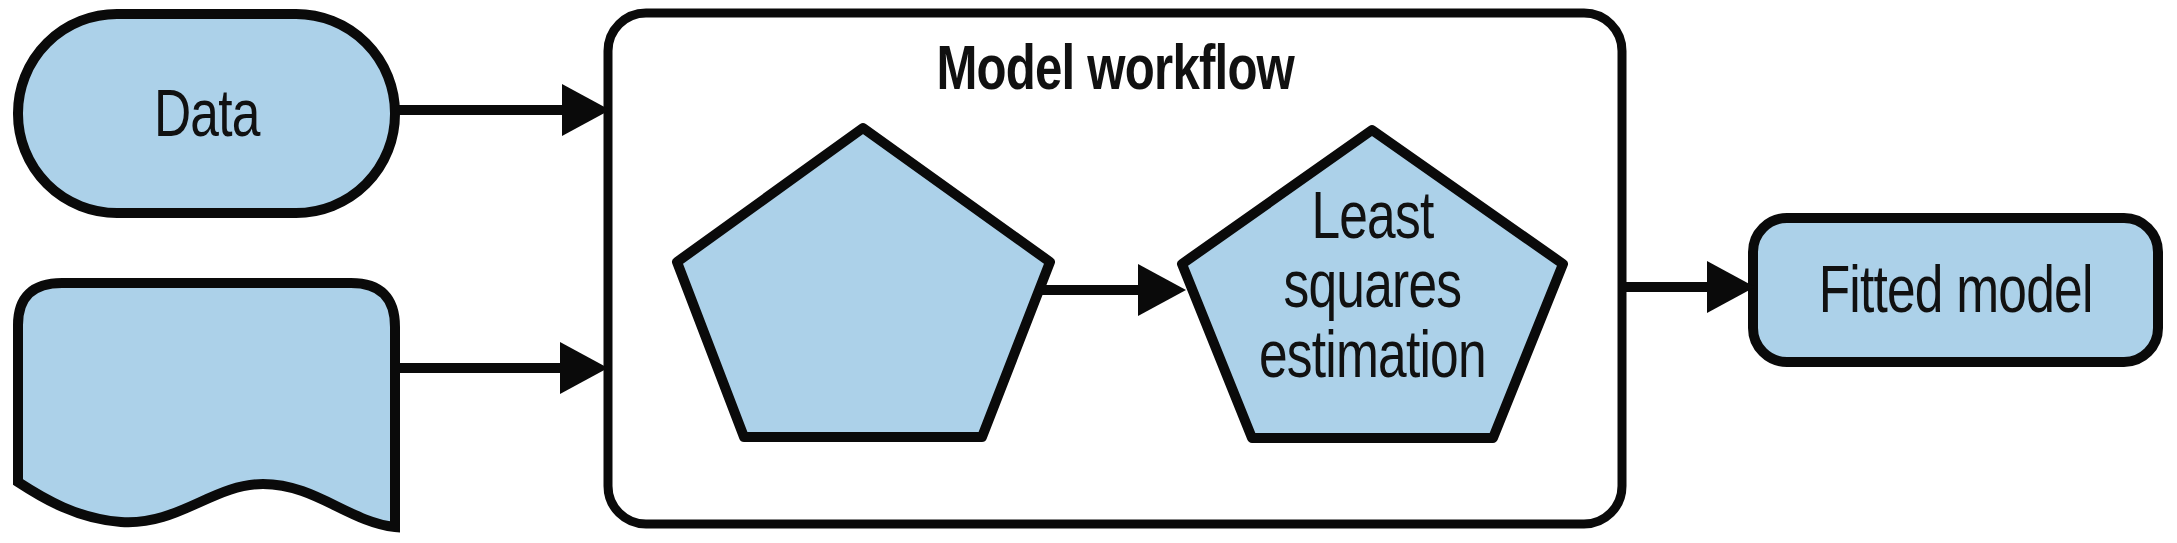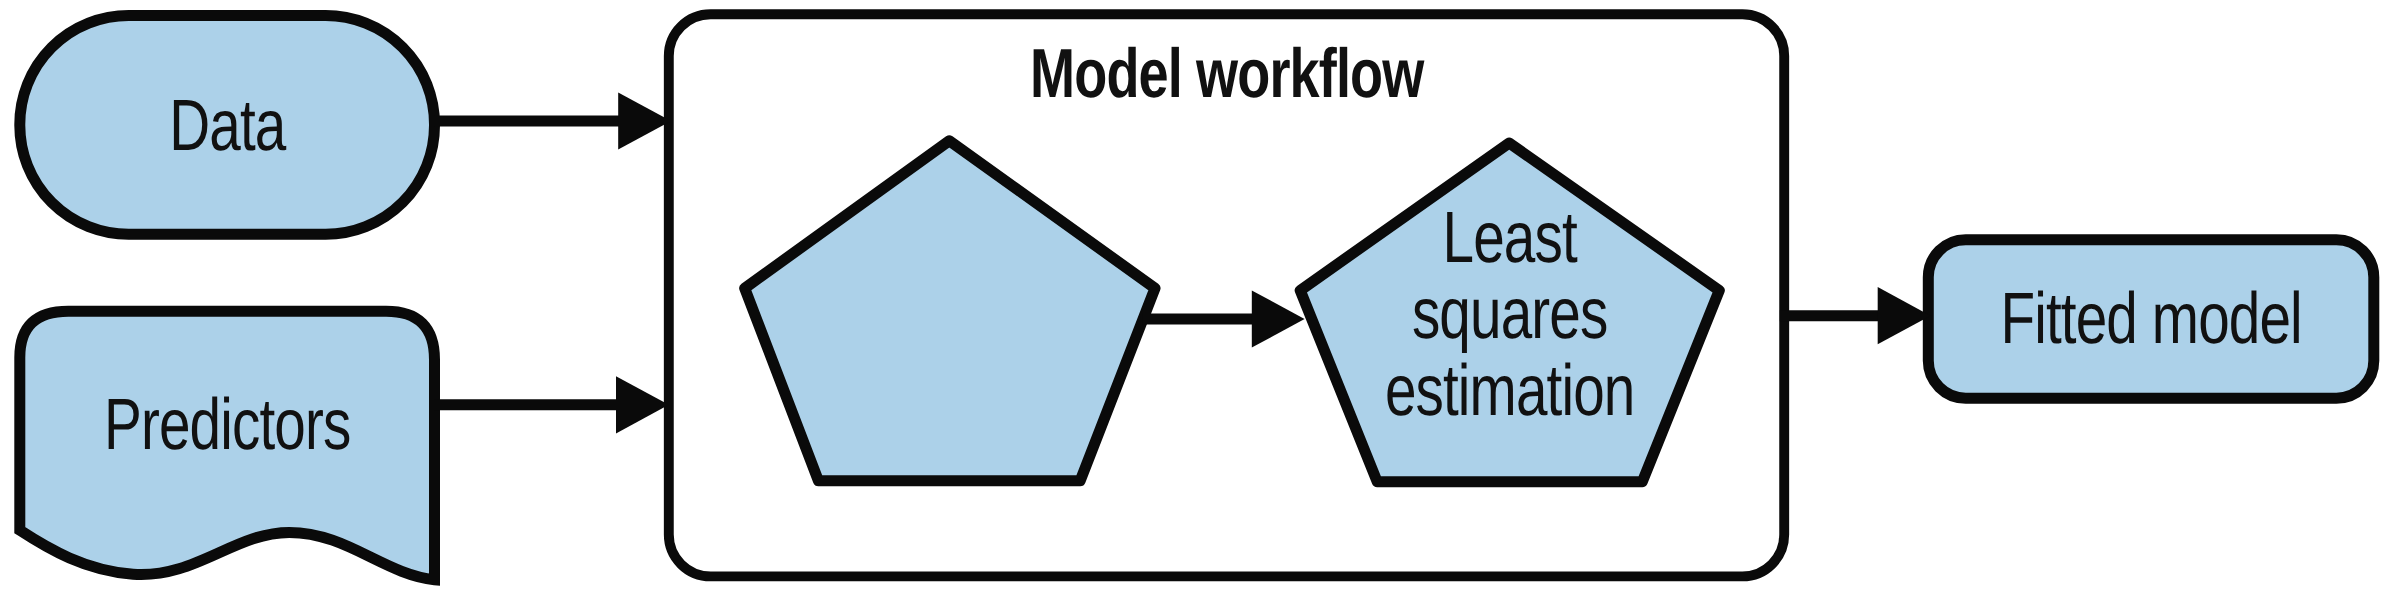--- a/index.html
+++ b/index.html
@@ -75,23 +75,20 @@
     <g>
       <line class="edge" x1="1618" y1="287" x2="1711" y2="287"></line>
       <polygon class="head" points="1707,261 1755,287 1707,313"></polygon>
     </g>
   </svg>
 
   <div class="lbl lbl-data">
     <span>Data</span>
   </div>
 
-  <div class="lbl lbl-predictors">
-    <span>Predictors</span>
-  </div>
 
   <div class="lbl title lbl-title">
     <span>Model workflow</span>
   </div>
 
 
   <div class="lbl lbl-fitted">
     <span>Fitted model</span>
   </div>
 

